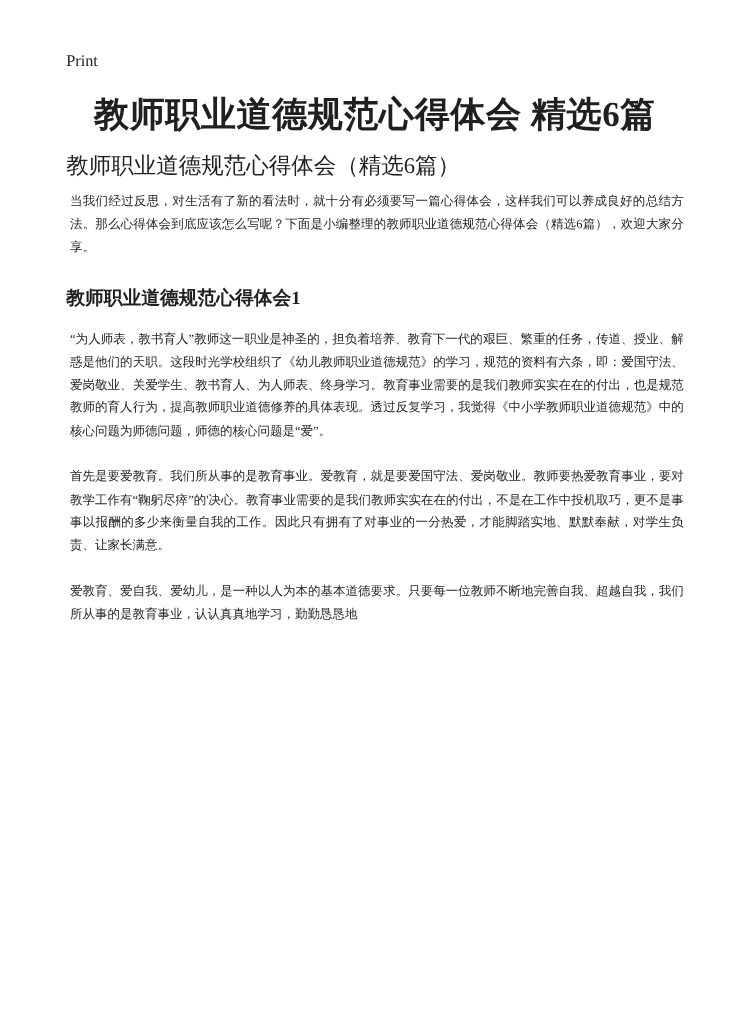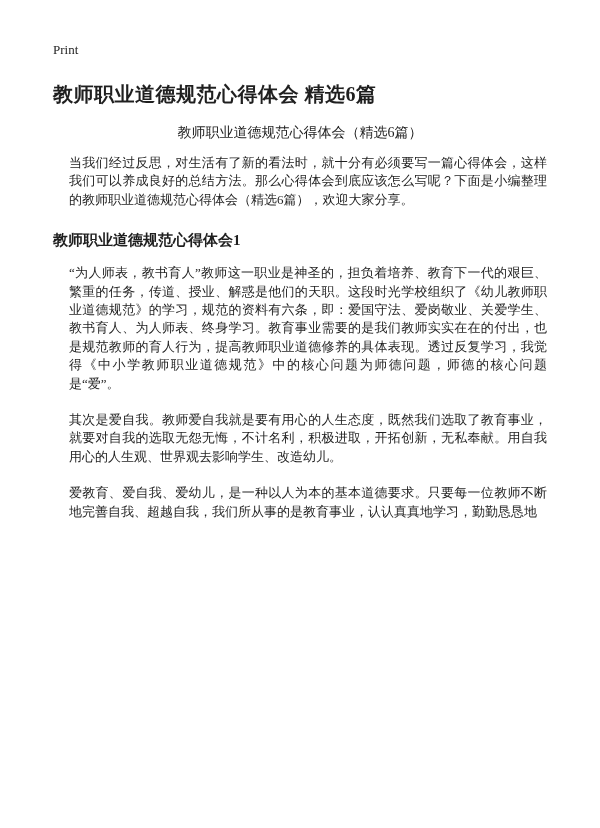--- a/index.html
+++ b/index.html
@@ -22,36 +22,36 @@
     background: #ffffff;
   }
   .print-link {
     font-size: 13px;
     line-height: 16px;
     margin: 0 0 10px 0;
     display: inline-block;
     cursor: pointer;
   }
   h1.title {
-    font-size: 20px;
+    font-size: 28px;
     font-weight: bold;
+    text-align: center;
     margin: 14px 0 18px 0;
     line-height: 24px;
     letter-spacing: 0.5px;
   }
   .subtitle {
-    font-size: 14px;
+    font-size: 18px;
     line-height: 18px;
     margin: 0 0 12px 0;
-    text-align: center;
   }
   p.body-text {
-    font-size: 13px;
+    font-size: 10px;
     line-height: 18.4px;
-    margin: 0 0 18px 16px;
+    margin: 0 0 18px 3px;
     text-align: justify;
   }
   h2.section {
     font-size: 15px;
     font-weight: bold;
     line-height: 19px;
     margin: 22px 0 14px 0;
   }
 </style>
 </head>
@@ -65,19 +65,19 @@
 
   <div class="subtitle">教师职业道德规范心得体会（精选6篇）</div>
 
   <p class="body-text">当我们经过反思，对生活有了新的看法时，就十分有必须要写一篇心得体会，这样我们可以养成良好的总结方法。那么心得体会到底应该怎么写呢？下面是小编整理的教师职业道德规范心得体会（精选6篇），欢迎大家分享。</p>
 
   <h2 class="section">教师职业道德规范心得体会1</h2>
 
 
   <p class="body-text">“为人师表，教书育人”教师这一职业是神圣的，担负着培养、教育下一代的艰巨、繁重的任务，传道、授业、解惑是他们的天职。这段时光学校组织了《幼儿教师职业道德规范》的学习，规范的资料有六条，即：爱国守法、爱岗敬业、关爱学生、教书育人、为人师表、终身学习。教育事业需要的是我们教师实实在在的付出，也是规范教师的育人行为，提高教师职业道德修养的具体表现。透过反复学习，我觉得《中小学教师职业道德规范》中的核心问题为师德问题，师德的核心问题是“爱”。</p>
 
+  <p class="body-text">首先是要爱教育。我们所从事的是教育事业。爱教育，就是要爱国守法、爱岗敬业。教师要热爱教育事业，要对教学工作有“鞠躬尽瘁”的'决心。教育事业需要的是我们教师实实在在的付出，不是在工作中投机取巧，更不是事事以报酬的多少来衡量自我的工作。因此只有拥有了对事业的一分热爱，才能脚踏实地、默默奉献，对学生负责、让家长满意。</p>
 
-  <p class="body-text">其次是爱自我。教师爱自我就是要有用心的人生态度，既然我们选取了教育事业，就要对自我的选取无怨无悔，不计名利，积极进取，开拓创新，无私奉献。用自我用心的人生观、世界观去影响学生、改造幼儿。</p>
 
 
   <p class="body-text">爱教育、爱自我、爱幼儿，是一种以人为本的基本道德要求。只要每一位教师不断地完善自我、超越自我，我们所从事的是教育事业，认认真真地学习，勤勤恳恳地</p>
 
 </div>
 
 </body></html>

